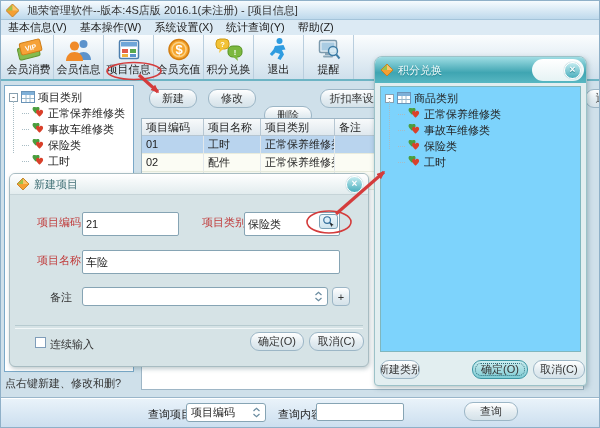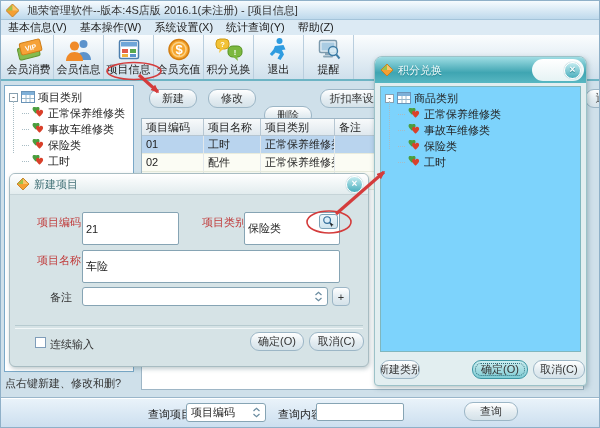--- a/index.html
+++ b/index.html
@@ -21,21 +21,21 @@
   .tb-btn{width:50px;display:flex;flex-direction:column;align-items:center;
     justify-content:flex-end;padding-bottom:2px;border-right:1px solid #b9cede;box-sizing:border-box;}
   .tb-label{white-space:nowrap;font-size:11px;}
   
   .btn{position:absolute;height:19px;background:linear-gradient(#ffffff,#e3ecf1 55%,#d5e2e9);
     border:1px solid #9cb6c6;border-radius:9px;display:flex;align-items:center;justify-content:center;
     color:#333;box-sizing:border-box;white-space:nowrap;overflow:hidden;}
   .btn-focus{background:linear-gradient(#cdeef0,#7fccd4);border-color:#3c96a4;
     outline:1px dotted #2c6a78;outline-offset:-4px;}
   .inp{position:absolute;background:#fff;border:1px solid #86a4b4;border-radius:2px;
-    font:11px "Liberation Sans",sans-serif;padding:0 3px;box-sizing:border-box;height:33px;color:#222;}
+    font:11px "Liberation Sans",sans-serif;padding:0 3px;box-sizing:border-box;height:24px;color:#222;}
   .combo{position:absolute;background:#fff;border:1px solid #86a4b4;border-radius:3px;height:19px;
     box-sizing:border-box;display:flex;align-items:center;justify-content:space-between;padding:0 4px;}
   .lbl{position:absolute;white-space:nowrap;}
   .lbl-red{color:#c03a3a;}
   .close-btn{width:15px;height:15px;border-radius:50%;flex:none;
     background:linear-gradient(#c3ebf0,#49aebc);border:1px solid #ffffff;
     box-shadow:0 0 1px #4f96a2;color:#fff;display:flex;align-items:center;justify-content:center;}
   .close-btn::before{content:"×";font-size:10px;font-weight:bold;line-height:1;}
   .checkbox{position:absolute;width:11px;height:11px;background:#fff;border:1px solid #7f9db9;box-sizing:border-box;}
   

